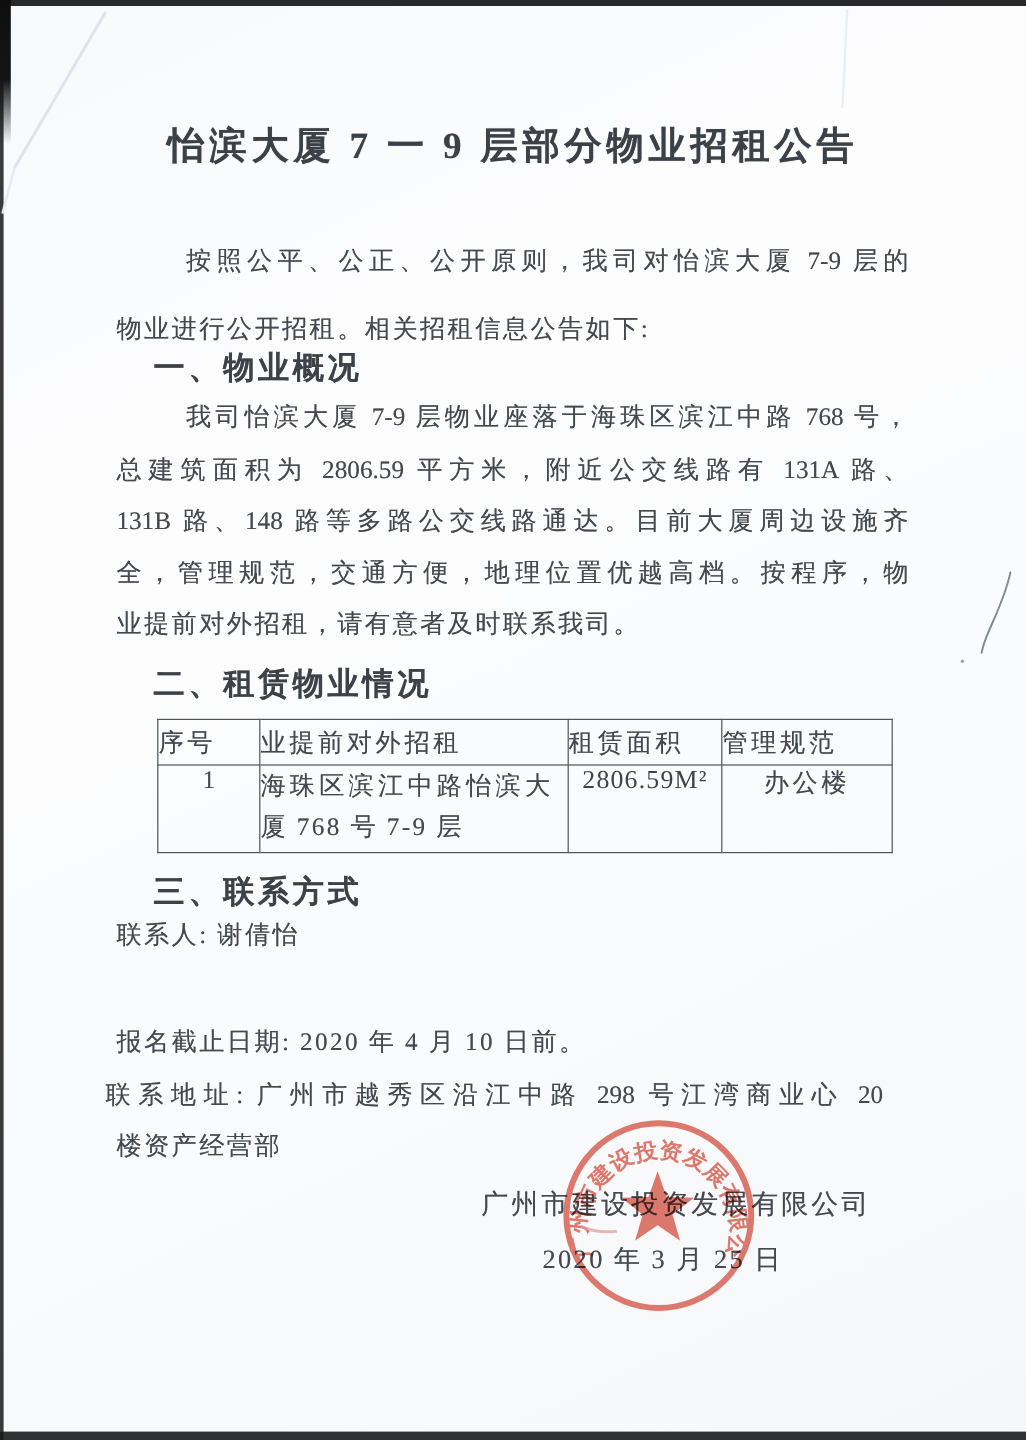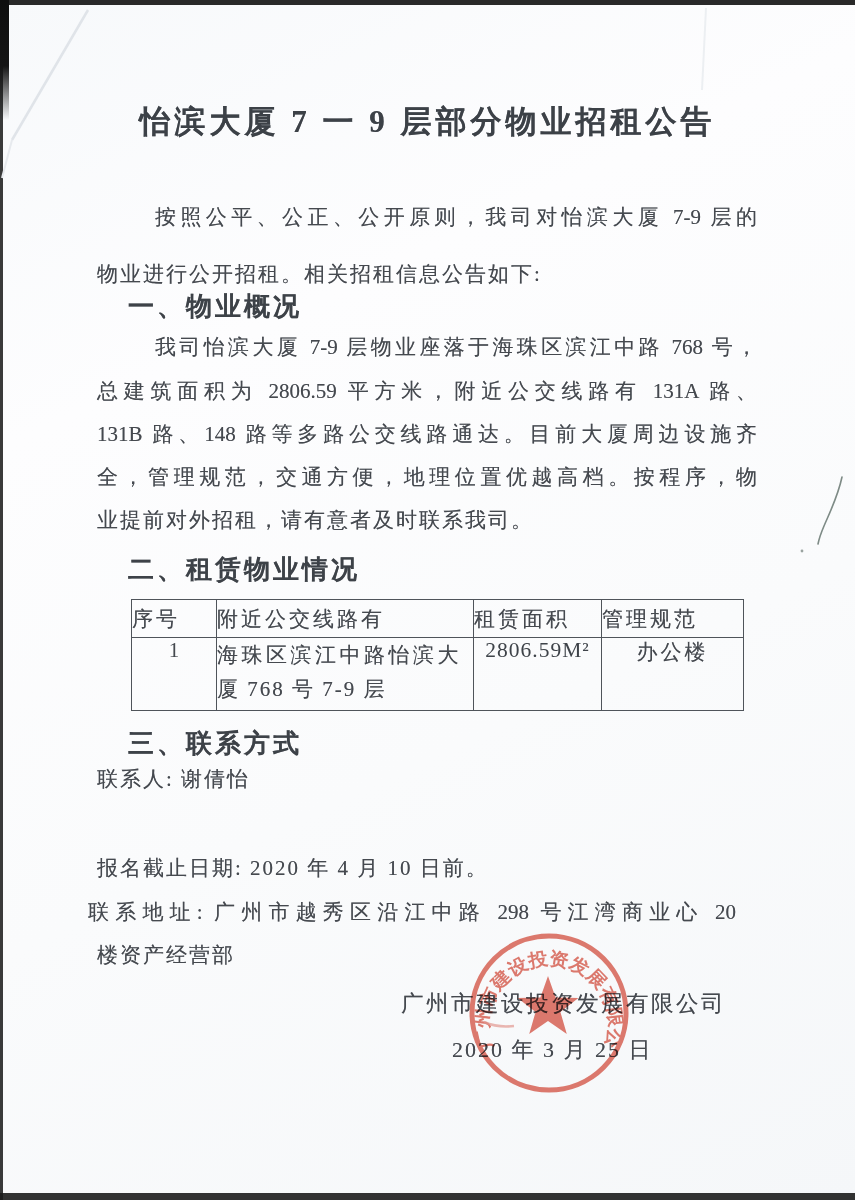--- a/index.html
+++ b/index.html
@@ -140,21 +140,21 @@
   <table class="prop-table">
     <colgroup>
       <col style="width:85px">
         <col style="width:257px">
         <col style="width:128px">
         <col style="width:142px">
     </colgroup>
     <tbody>
         <tr>
       <th>序号</th>
-      <th>附近公交线路有</th>
+      <th>业提前对外招租</th>
       <th>租赁面积</th>
       <th>管理规范</th>
     </tr>
     <tr>
       <td class="cell-index">1</td>
       <td class="cell-loc">
         <div>海珠区滨江中路怡滨大</div>
         <div style="letter-spacing:2px;">厦 768 号 7-9 层</div>
       </td>
       <td class="cell-area">2806.59M²</td>

